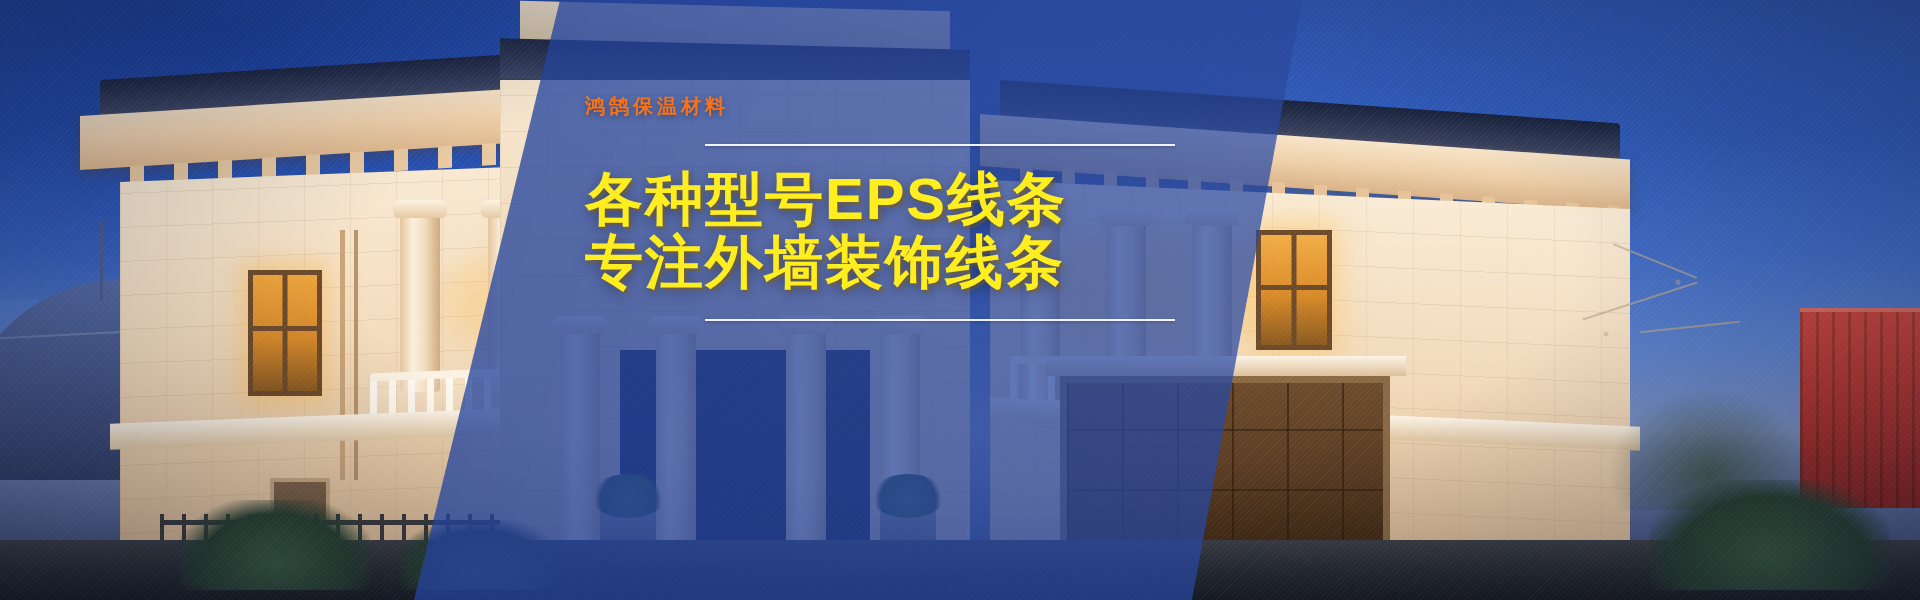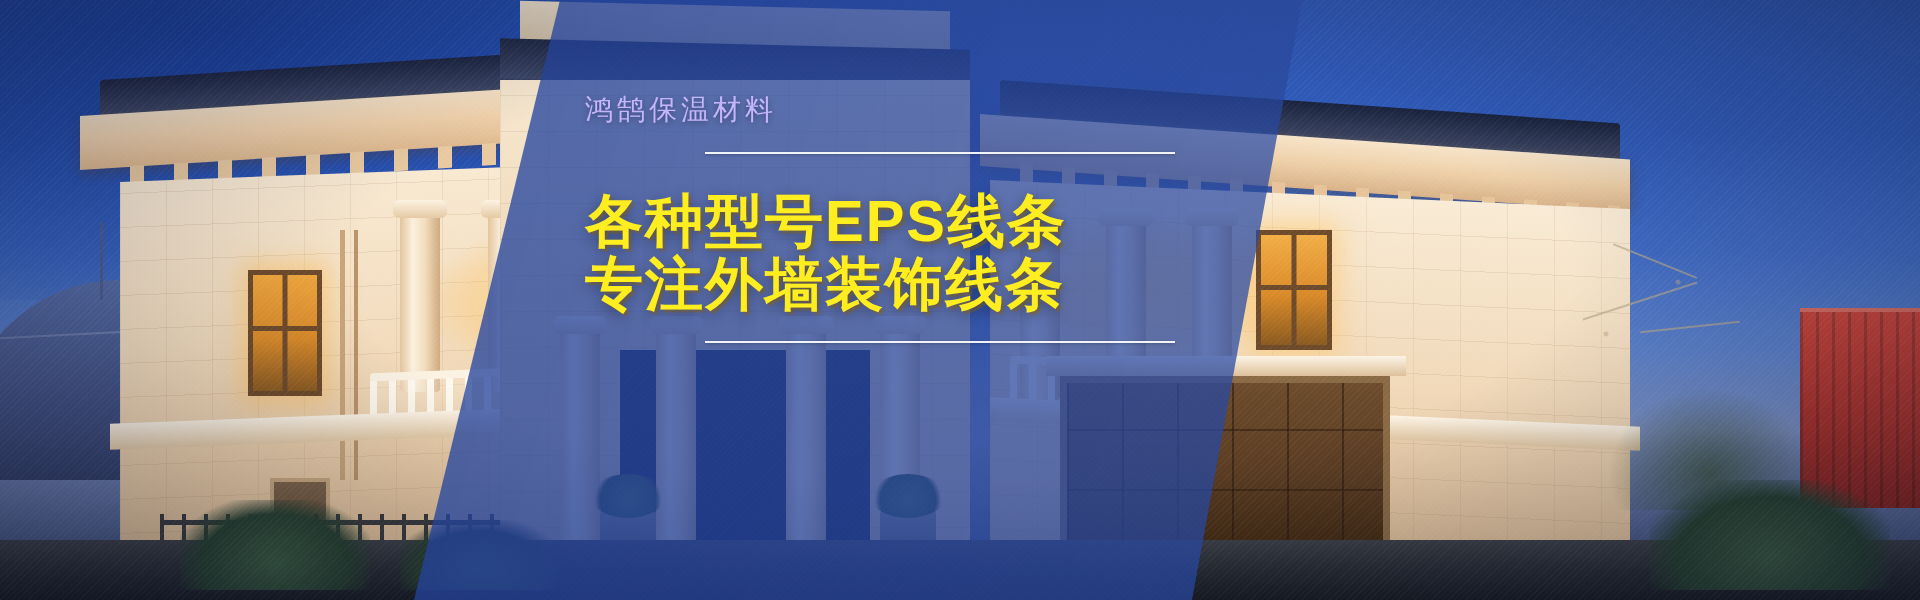--- a/index.html
+++ b/index.html
@@ -175,26 +175,26 @@
   .overlay{ position:absolute; inset:0;
     background:linear-gradient(105deg, rgba(32,62,150,.80) 0%, rgba(38,70,160,.74) 45%, rgba(44,78,168,.70) 100%);
     clip-path:polygon(560px 0, 1302px 0, 1192px 600px, 414px 600px);
     backdrop-filter:saturate(.8); }
   .overlay-edge{ position:absolute; inset:0;
     background:linear-gradient(90deg, rgba(255,255,255,.16), rgba(255,255,255,0) 18%);
     clip-path:polygon(560px 0, 600px 0, 452px 600px, 414px 600px); }
 
   
   .content{ position:absolute; left:585px; top:96px; width:700px; z-index:5; }
-  .eyebrow{ font-size:28px; line-height:1; color:#c4b5fd; letter-spacing:4px;
-    font-weight:400; text-shadow:0 2px 6px rgba(0,0,0,.35); }
+  .eyebrow{ font-size:20px; line-height:1; color:#f97316; letter-spacing:4px;
+    font-weight:700; text-shadow:0 2px 6px rgba(0,0,0,.35); }
   .rule{ height:2px; background:rgba(255,255,255,.92); margin:28px 0 0 0; width:588px;
     box-shadow:0 1px 3px rgba(0,0,0,.25); }
   .rule-top{ margin-left:120px; width:470px; }
-  .headline{ margin-top:36px; }
+  .headline{ margin-top:22px; }
   .headline .hl{ display:block; font-size:58px; line-height:1.08; font-weight:700;
     color:#ffee1f; letter-spacing:2px;
     text-shadow:3px 3px 0 rgba(140,95,0,.38), 0 4px 14px rgba(0,0,0,.35); }
   .rule-bot{ margin-top:26px; margin-left:120px; width:470px; }
   .tagline{ margin-top:22px; margin-left:18px; font-size:30px; color:#ffffff;
     letter-spacing:3px; text-shadow:0 2px 7px rgba(0,0,0,.4); }
 </style>
 </head>
 <body>
 

